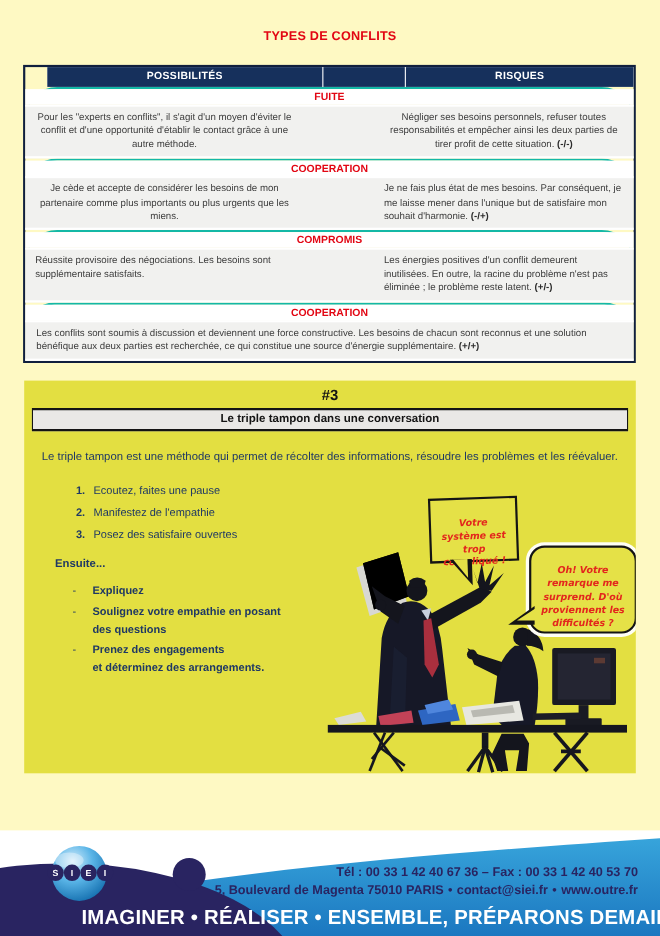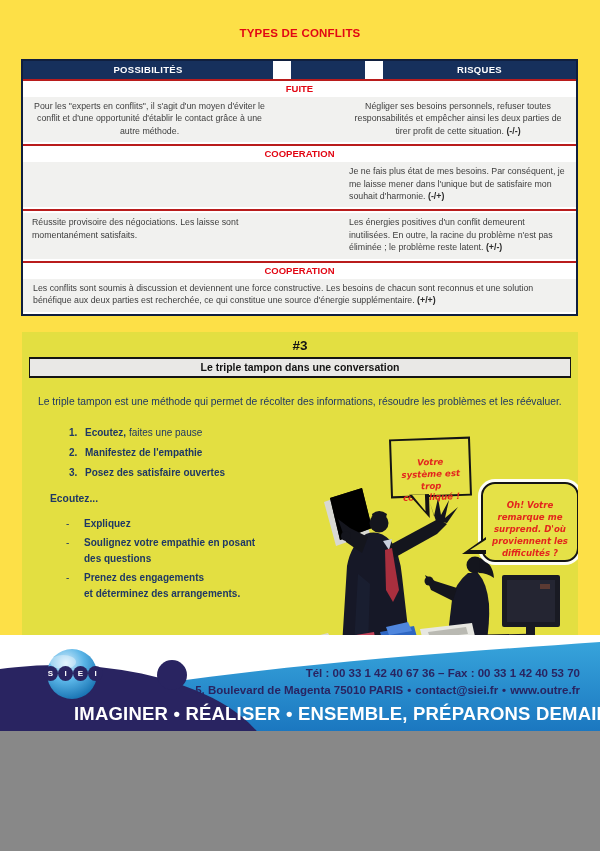--- a/index.html
+++ b/index.html
@@ -1,45 +1,45 @@
 <!DOCTYPE html>
 <html><head>
 <meta charset="utf-8">
 <style>
   * { margin:0; padding:0; box-sizing:border-box; }
   body { background:#888; font-family:"Liberation Sans", sans-serif; }
-  .page { position:relative; width:600px; height:731px; margin:0 auto; background:#fde047; overflow:hidden; }
+  .page { position:relative; width:600px; height:851px; margin:0 auto; background:#fef9c3; overflow:hidden; }
 
   
   .page-title { padding-top:27px; text-align:center; color:#e20613; font-weight:bold; font-size:11.5px; letter-spacing:.2px; }
 
   
   .conflict-table { margin:20px 22px 0 21px; width:557px; border:2px solid #101f3e; }
-  .t-head { display:grid; grid-template-columns:250px 74px 1fr; gap:18px; background:#fff; }
+  .t-head { display:grid; grid-template-columns:250px 74px 1fr; gap:1px; background:#fff;margin-left:20px; }
   .t-head .th { background:#16305c; color:#fff; font-weight:bold; font-size:9.5px; text-align:center; padding:3px 0 4px; letter-spacing:.3px; }
-  .t-section { border-top:2px solid #b91c1c; }
+  .t-section { border-top:2px solid #14b8a6;border-radius:29px; }
   .t-title { text-align:center; color:#e20613; font-weight:bold; font-size:9.5px; line-height:11px; padding:2px 0 1px; background:#fff; }
   .t-body { display:grid; grid-template-columns:250px 74px 1fr; background:#f1f1ef; border-top:2px solid #fff; border-bottom:2px solid #fff; padding:2px 0 5px; }
   .t-body.full { display:block; padding:2px 10px 6px 10px; }
   .t-cell { font-size:8.8px; line-height:12.4px; color:#3d3d3d; }
   .t-cell.c-left  { grid-column:1; padding:1px 6px 0 9px; }
   .t-cell.c-right { grid-column:3; padding:1px 9px 0 2px; }
   .t-cell.center { text-align:center; }
   .t-body.full .t-cell { padding:1px 0 0 0; }
   .tag { font-weight:bold; color:#2b2b2b; }
 
   
   .yellow-box { position:relative; margin:16px 22px 0 22px; width:556px; height:357px; background:#e3df41; overflow:hidden; }
   .sec-number { text-align:center; font-weight:bold; font-size:13.5px; color:#141414; padding-top:6px; }
   .sec-banner { margin:4px 7px 0 7px; background:#e9e8e6; border:2px solid #141414; border-left-width:1px; border-right-width:1px; text-align:center; font-weight:bold; font-size:10.5px; color:#141414; padding:2px 0 3px; }
   .sec-intro { margin:16px 8px 0 16px; color:#1f3864; font-weight:normal; font-size:10.3px; line-height:1.55; }
   .steps { margin:13px 0 0 47px; color:#1f3864; font-size:10px; }
   .step { line-height:20px; }
   .step-num { display:inline-block; width:16px; font-weight:bold; }
-  .step-lead { font-weight:bold; }
+  .step-lead { font-weight:normal; }
   .ensuite { margin:10px 0 0 28px; color:#1f3864; font-weight:bold; font-size:10.3px; }
   .dashlist { margin:12px 0 0 44px; color:#1f3864; font-size:10px; font-weight:bold; width:235px; }
   .dash-item { display:flex; line-height:16.5px; margin-bottom:2px; }
   .dash-marker { width:18px; flex:0 0 18px; font-weight:normal; }
   .dash-text { white-space:pre-line; }
 
   
   .photo-scene { position:absolute; right:0; bottom:0; width:290px; height:265px; }
 
   
@@ -78,28 +78,30 @@
       <div class="t-title">FUITE</div>
       <div class="t-body">
         <div class="t-cell c-left center"><span>Pour les "experts en conflits", il s'agit d'un moyen d'éviter le conflit et d'une opportunité d'établir le contact grâce à une autre méthode.</span></div>
         <div class="t-cell c-right center"><span>Négliger ses besoins personnels, refuser toutes responsabilités et empêcher ainsi les deux parties de tirer profit de cette situation.</span> <b class="tag">(-/-)</b></div>
       </div>
     </div>
 
     <div class="t-section">
       <div class="t-title">COOPERATION</div>
       <div class="t-body">
+        <div class="t-cell c-left center"><span>Je cède et accepte de considérer les besoins de mon partenaire comme plus importants ou plus urgents que les miens.</span></div>
         <div class="t-cell c-right"><span>Je ne fais plus état de mes besoins. Par conséquent, je me laisse mener dans l'unique but de satisfaire mon souhait d'harmonie.</span> <b class="tag">(-/+)</b></div>
       </div>
     </div>
 
 
     <div class="t-section">
+      <div class="t-title">COMPROMIS</div>
       <div class="t-body">
-        <div class="t-cell c-left"><span>Réussite provisoire des négociations. Les laisse sont momentanément satisfaits.</span></div>
+        <div class="t-cell c-left"><span>Réussite provisoire des négociations. Les besoins sont supplémentaire satisfaits.</span></div>
         <div class="t-cell c-right"><span>Les énergies positives d'un conflit demeurent inutilisées. En outre, la racine du problème n'est pas éliminée ; le problème reste latent.</span> <b class="tag">(+/-)</b></div>
       </div>
     </div>
 
     <div class="t-section">
       <div class="t-title">COOPERATION</div>
       <div class="t-body full">
         <div class="t-cell"><span>Les conflits sont soumis à discussion et deviennent une force constructive. Les besoins de chacun sont reconnus et une solution bénéfique aux deux parties est recherchée, ce qui constitue une source d'énergie supplémentaire.</span> <b class="tag">(+/+)</b></div>
       </div>
     </div>
@@ -109,21 +111,21 @@
     <div class="sec-number">#3</div>
     <div class="sec-banner">Le triple tampon dans une conversation</div>
     <div class="sec-intro">Le triple tampon est une méthode qui permet de récolter des informations, résoudre les problèmes et les réévaluer.</div>
 
     <div class="steps">
       <div class="step"><span class="step-num">1.</span><span class="step-lead">Ecoutez,</span><span class="step-rest"> faites une pause</span></div>
       <div class="step"><span class="step-num">2.</span><span class="step-lead">Manifestez de l'empathie</span><span class="step-rest"></span></div>
       <div class="step"><span class="step-num">3.</span><span class="step-lead">Posez des satisfaire ouvertes</span><span class="step-rest"></span></div>
     </div>
 
-    <div class="ensuite">Ecoutez...</div>
+    <div class="ensuite">Ensuite...</div>
 
     <div class="dashlist">
       <div class="dash-item">
           <span class="dash-marker">-</span>
           <span class="dash-text">Expliquez</span>
         </div>
       <div class="dash-item">
           <span class="dash-marker">-</span>
           <span class="dash-text">Soulignez votre empathie en posant
 des questions</span>

